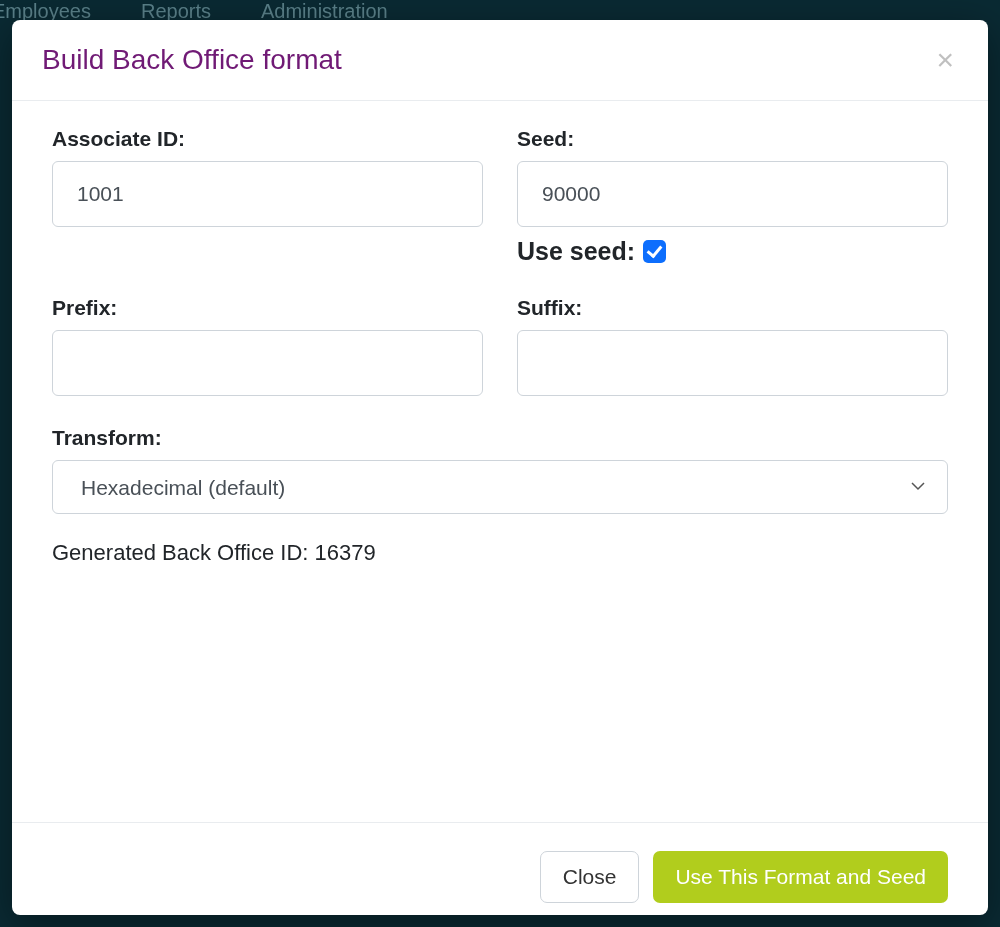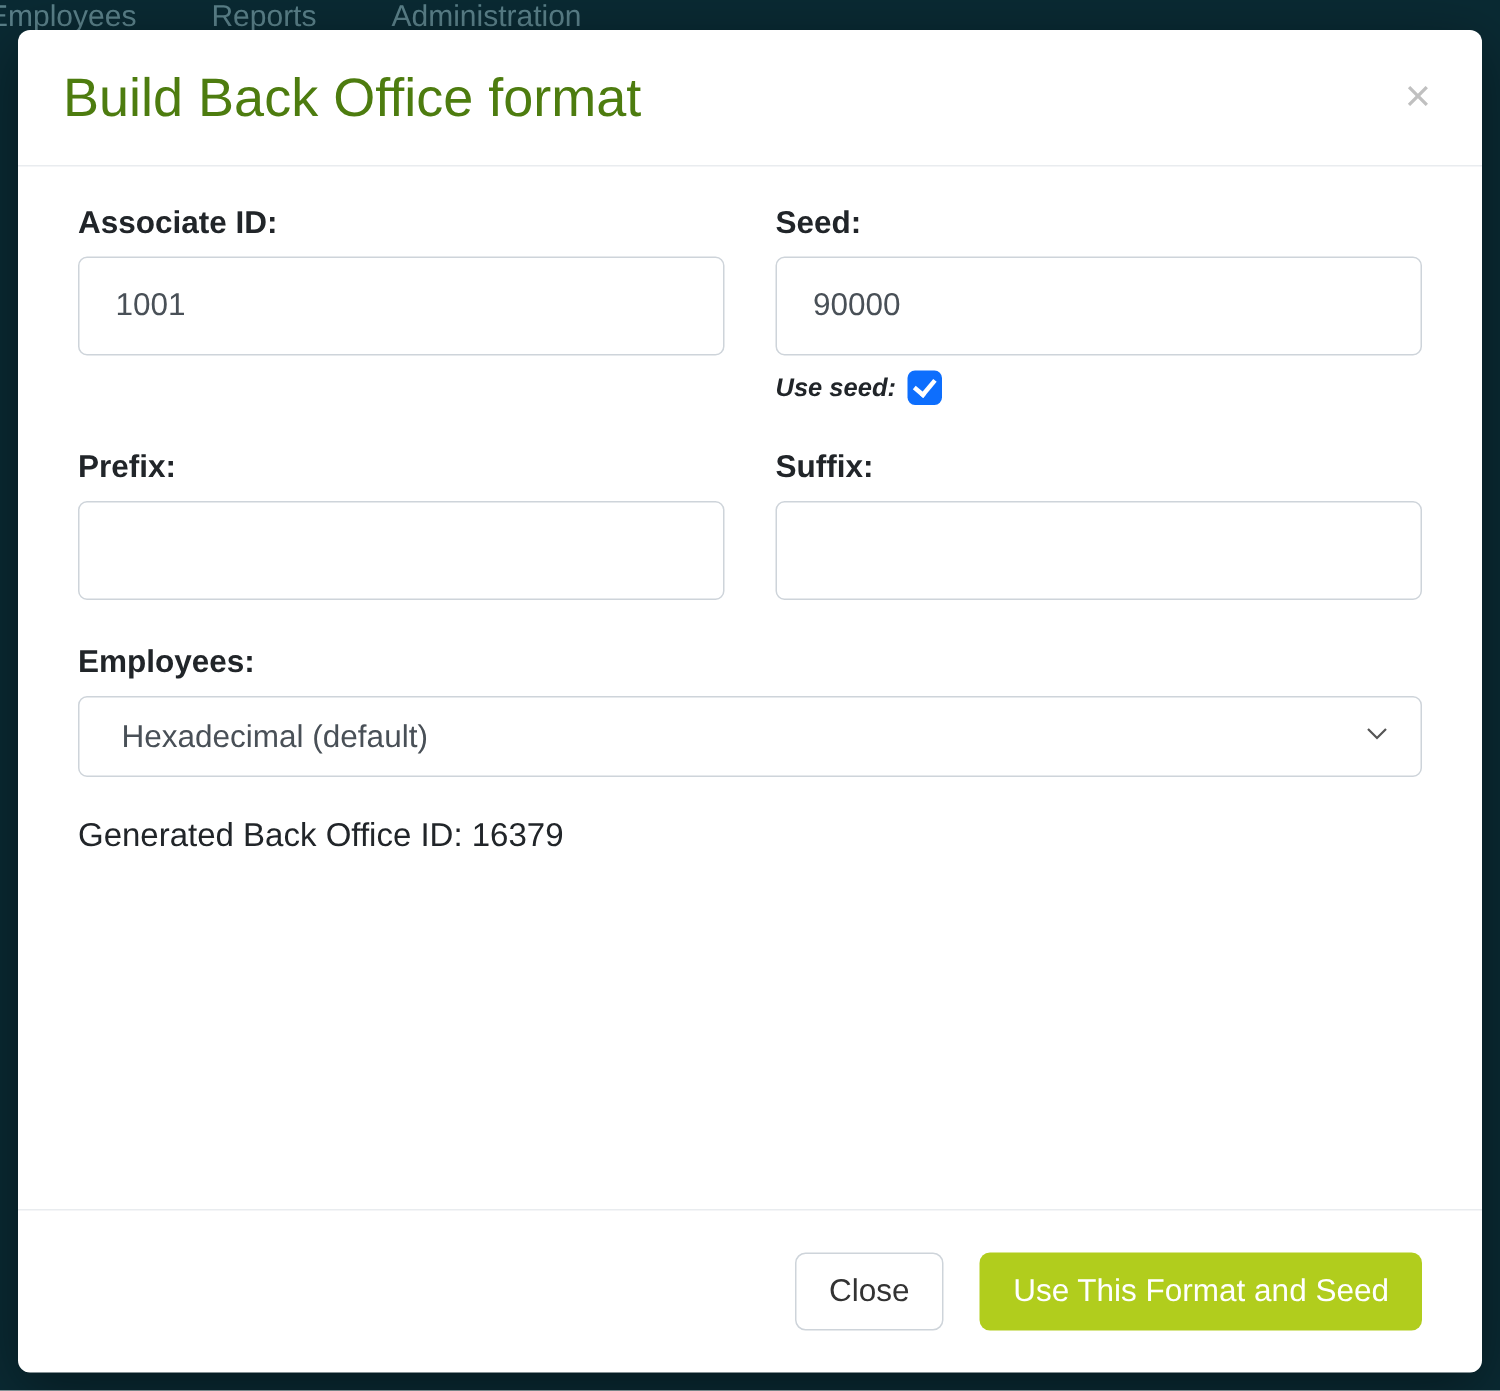--- a/index.html
+++ b/index.html
@@ -41,23 +41,23 @@
       flex-direction: column;
     }
     .modal-header {
       padding: 24px 30px 24px 30px;
       border-bottom: 1px solid #e9ecef;
       display: flex;
       justify-content: space-between;
       align-items: center;
     }
     .modal-title {
-      font-size: 36px;
+      font-size: 28px;
       font-weight: 400;
-      color: #4d7c0f;
+      color: #701a75;
     }
     .close-x {
       font-size: 30px;
       color: #c0c0c0;
       line-height: 1;
       cursor: pointer;
       font-weight: 300;
       padding: 0 4px;
     }
     .modal-body {
@@ -92,22 +92,21 @@
     }
     .form-control.sm-pad { padding: 0 16px; }
     .use-seed-row {
       margin-top: 10px;
       display: flex;
       align-items: center;
       gap: 8px;
     }
     .use-seed-label {
       font-weight: 600;
-      font-size: 17px;
-      font-style: italic;
+      font-size: 25px;
     }
     .chk {
       appearance: none;
       width: 23px;
       height: 23px;
       border-radius: 5px;
       background: #0d6efd;
       position: relative;
       cursor: pointer;
       display: inline-block;
@@ -145,24 +144,24 @@
       color: #555;
     }
     .gen-text {
       font-size: 22px;
       font-weight: 400;
       color: #212529;
       margin-top: 14px;
     }
     .modal-footer {
       border-top: 1px solid #e9ecef;
-      padding: 28px 40px 28px 40px;
+      padding: 28px 40px 12px 40px;
       display: flex;
       justify-content: flex-end;
-      gap: 24px;
+      gap: 14px;
       margin-top: 32px;
     }
     .btn {
       height: 52px;
       border-radius: 7px;
       font-size: 21px;
       padding: 0 22px;
       cursor: pointer;
       border: none;
       display: inline-flex;
@@ -217,21 +216,21 @@
         <label class="form-label">Prefix:</label>
         <input class="form-control" type="text" value="" style="">
       </div>
       <div class="col">
         <label class="form-label">Suffix:</label>
         <input class="form-control" type="text" value="" style="">
       </div>
     </div>
 
     <div class="full" style="margin-bottom:26px;">
-      <label class="form-label">Employees:</label>
+      <label class="form-label">Transform:</label>
       <div class="select-wrap">
         <select class="form-select">
           <option>Hexadecimal (default)</option>
         </select>
         <span class="select-caret">
           <svg width="16" height="16" viewBox="0 0 16 16">
               <path d="M2 5 L8 11 L14 5" fill="none" stroke="#555" stroke-width="1.5"></path>
             </svg>
         </span>
       </div>

